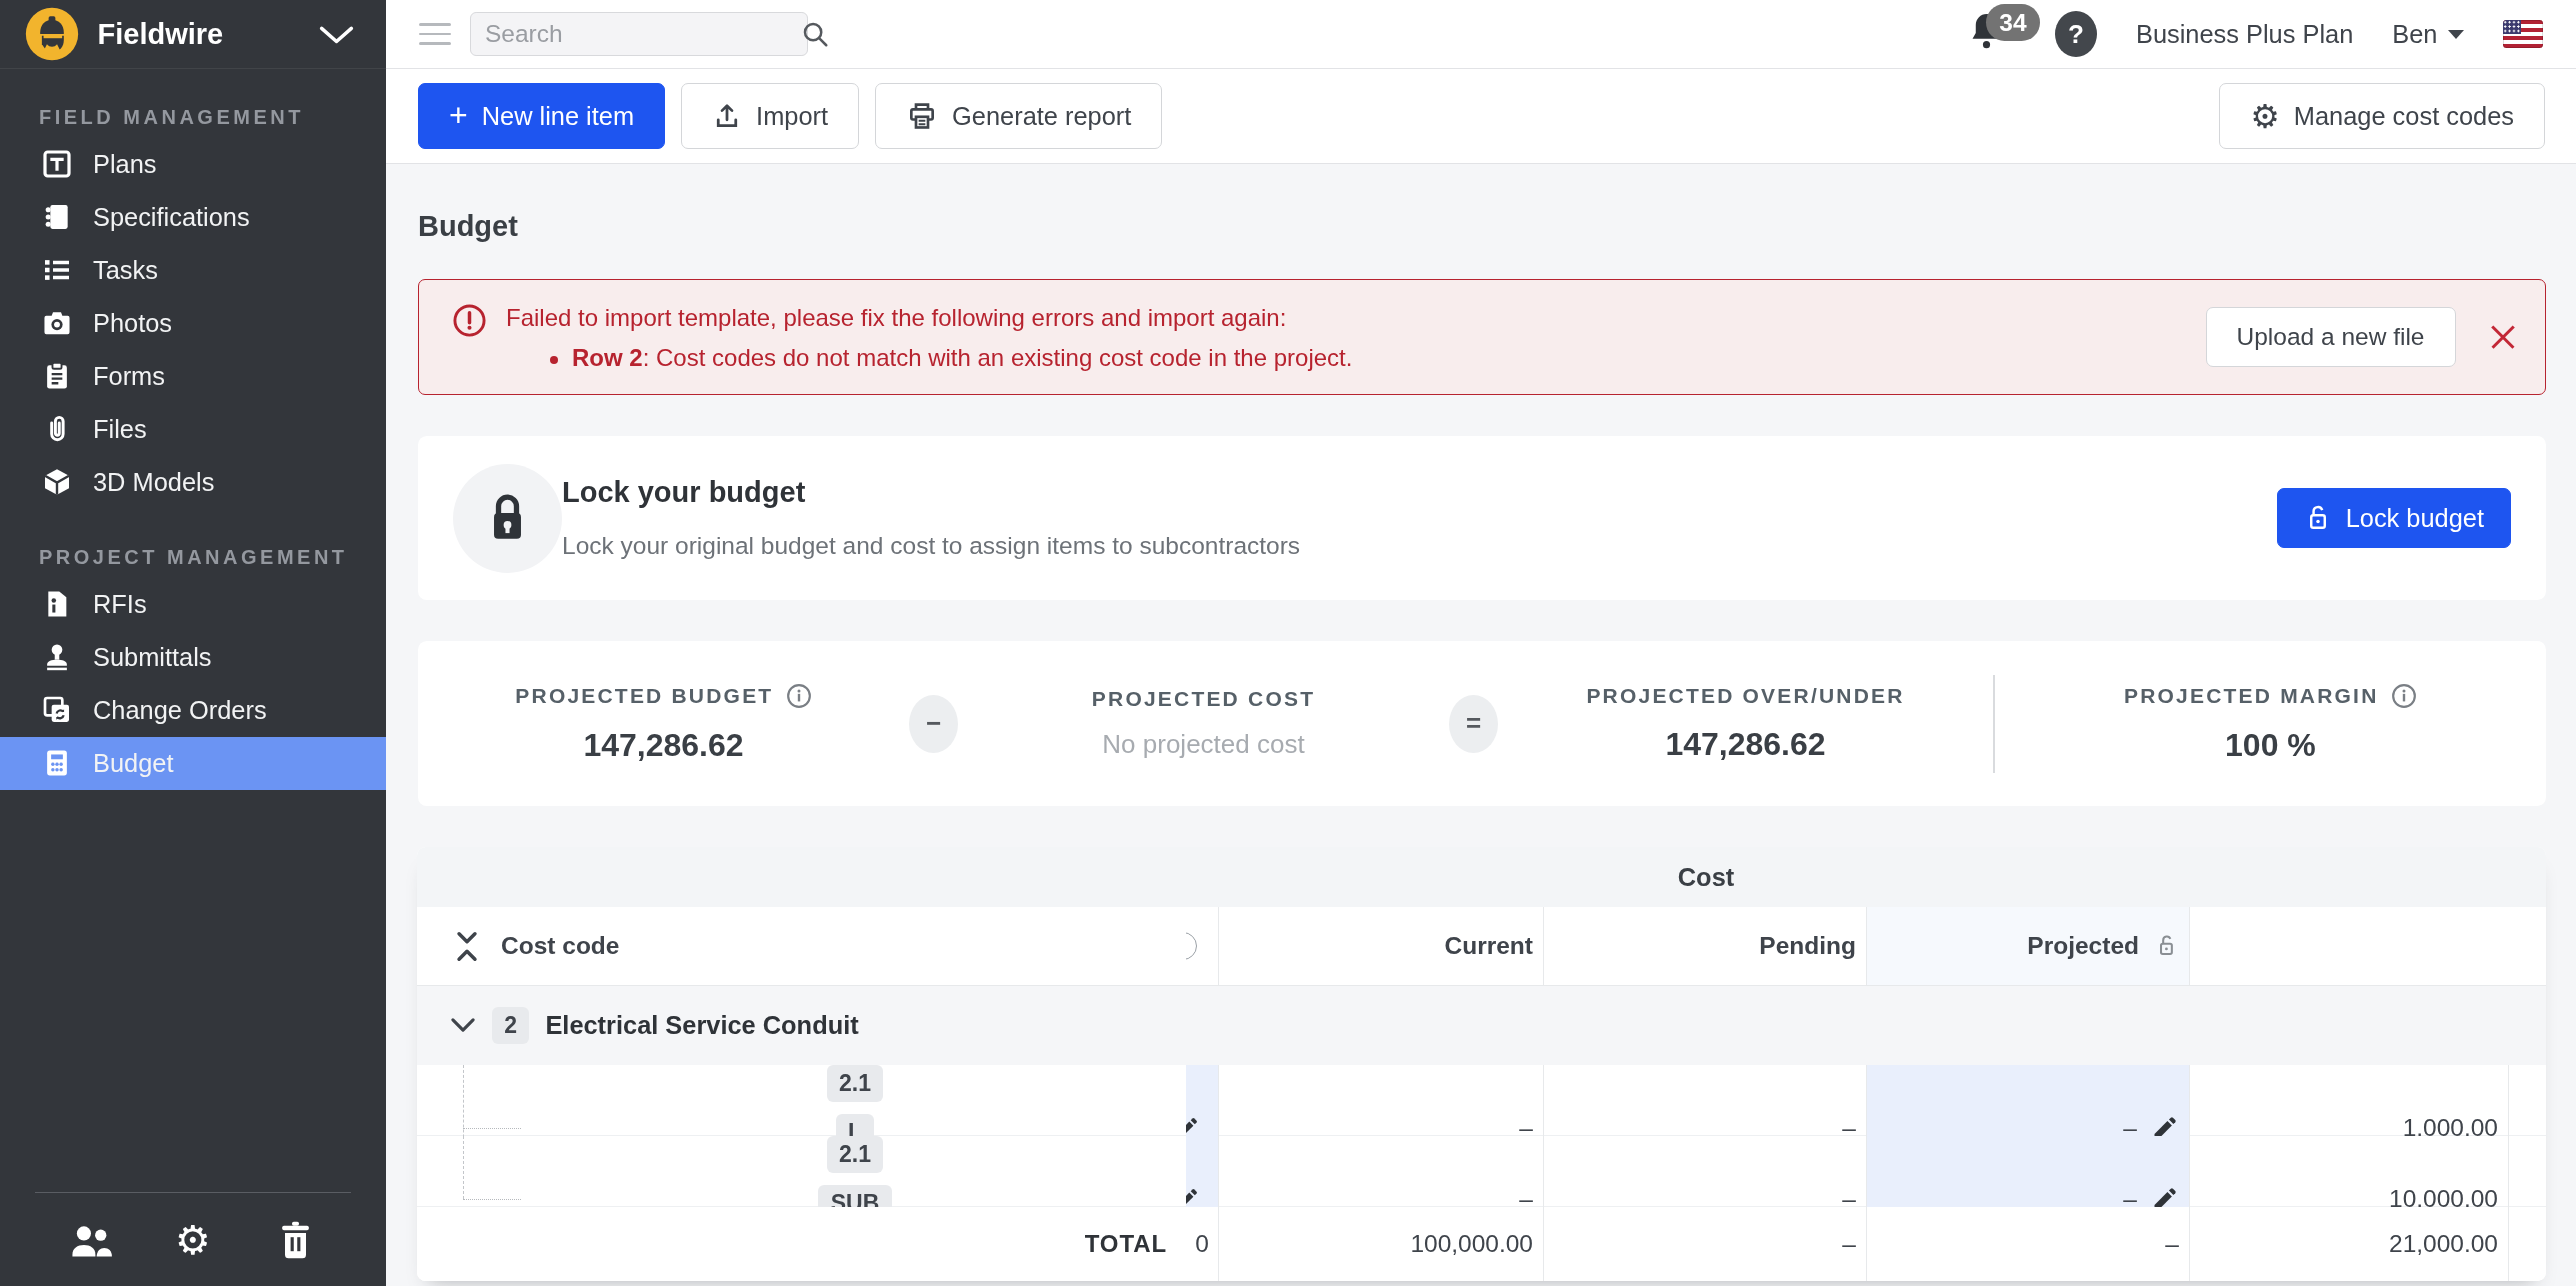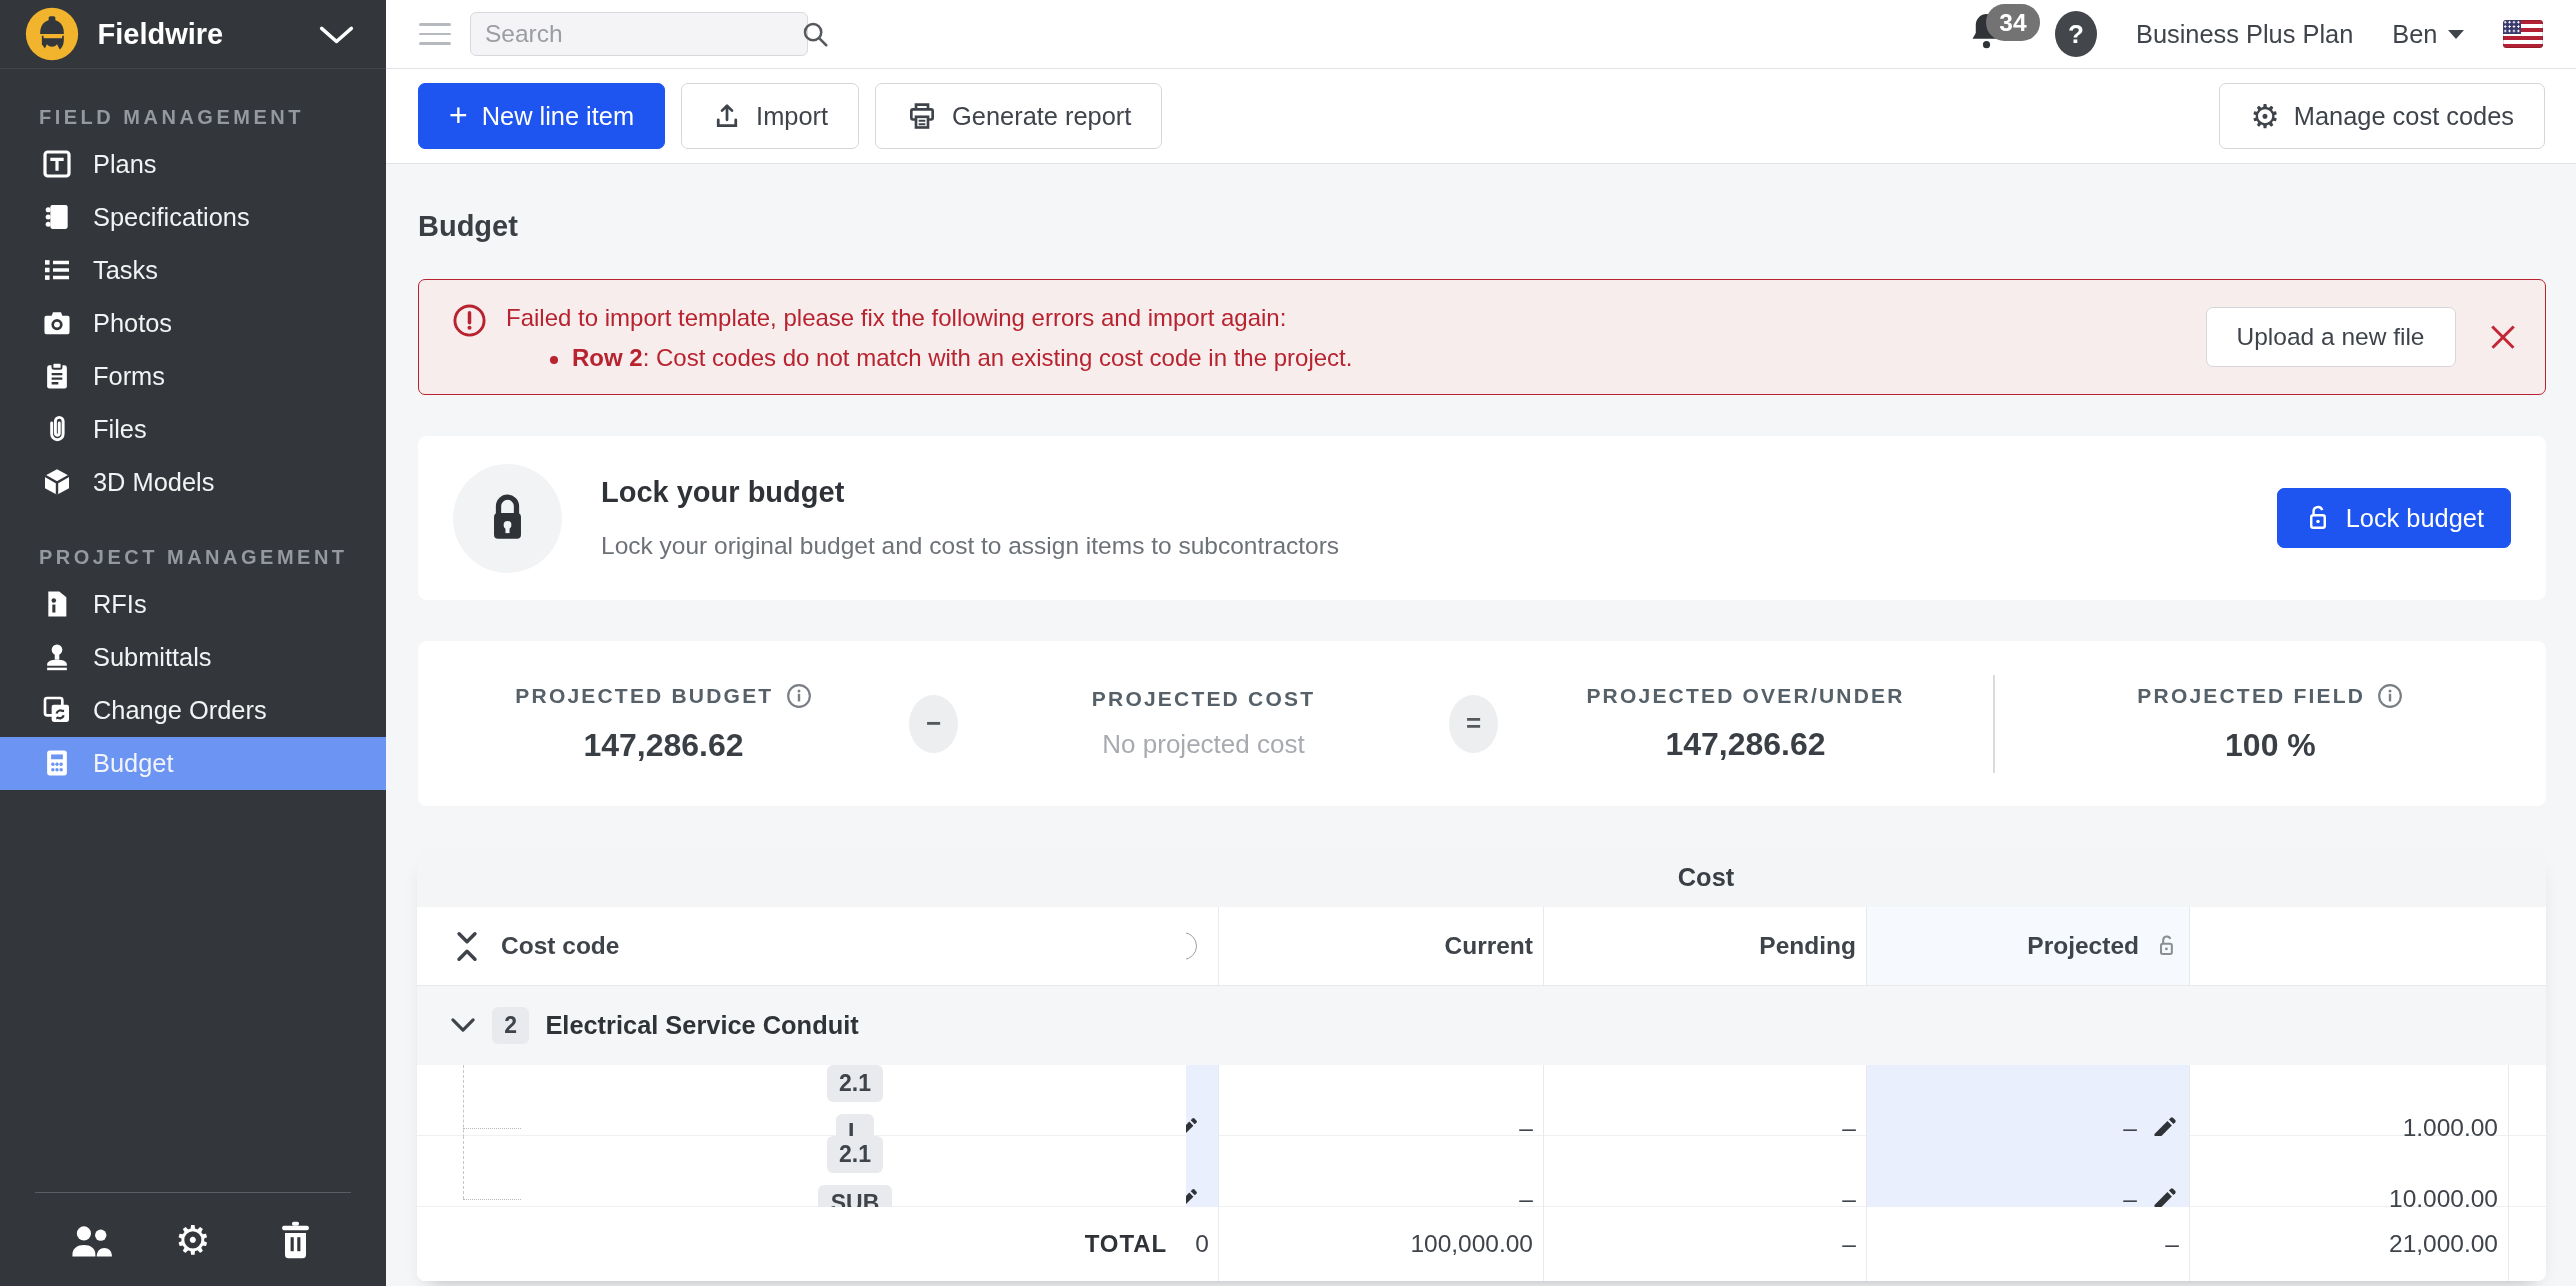--- a/index.html
+++ b/index.html
@@ -65,21 +65,21 @@
   .bullet-dot { display:inline-block; width:8px; height:8px; border-radius:50%; background:#b7232f; vertical-align:middle; margin-right:14px; }
   .btn.upload { height:60px; font-size:24.5px; margin-right:30px; }
   .close-x { width:35px; height:35px; position:relative; cursor:pointer; flex:0 0 35px; }
   .close-x:before,.close-x:after { content:""; position:absolute; left:50%; top:50%; width:30px; height:2.6px; background:#c32736; }
   .close-x:before { transform:translate(-50%,-50%) rotate(45deg); }
   .close-x:after { transform:translate(-50%,-50%) rotate(-45deg); }
 
   .card { background:#fff; border-radius:8.8px; }
   .lock-card { position:absolute; left:32px; right:30px; top:272px; height:164px; display:flex; align-items:center; padding:0 35px; }
   .lock-circle { width:109px; height:109px; border-radius:50%; background:#f2f3f5; display:flex; align-items:center; justify-content:center; flex:0 0 109px; }
-  .lock-texts { margin-left:39px; flex:1; }
+  .lock-texts { flex:1; }
   .lock-title { font-size:29px; font-weight:700; color:#2f3338; }
   .lock-sub { font-size:24.5px; color:#6d7278; margin-top:23px; }
   .btn.lock-btn { height:60px; font-size:25.4px; padding:12px 26px; }
 
   .summary-card { position:absolute; left:32px; right:30px; top:477px; height:165px; display:flex; align-items:center; }
   .sum-block { display:flex; flex-direction:column; align-items:center; gap:17.5px; }
   .sum-label-row { display:flex; align-items:center; gap:12.3px; }
   .sum-label { font-size:21px; font-weight:700; letter-spacing:2.2px; color:#566068; }
   .sum-value { font-size:32px; font-weight:700; color:#3a3f45; }
   .sum-value.muted { font-weight:400; color:#a7abb0; font-size:26px; }
@@ -432,21 +432,21 @@
       <span class="op-circle">=</span>
       <div class="sum-block w-over">
         <div class="sum-label-row">
           <span class="sum-label">PROJECTED OVER/UNDER</span>
         </div>
         <div class="sum-value">147,286.62</div>
       </div>
       <span class="v-divider"></span>
       <div class="sum-block w-margin">
         <div class="sum-label-row">
-          <span class="sum-label">PROJECTED FIELD</span>
+          <span class="sum-label">PROJECTED MARGIN</span>
           <span>
             <svg width="26" height="26" viewBox="0 0 24 24">
                 <circle cx="12" cy="12" r="10" fill="none" stroke="#7a7f85" stroke-width="2"></circle>
                 <circle cx="12" cy="7.4" r="1.4" fill="#7a7f85"></circle>
                 <rect x="10.9" y="10" width="2.2" height="7" fill="#7a7f85"></rect>
               </svg>
           </span>
         </div>
         <div class="sum-value">100 %</div>
       </div>

